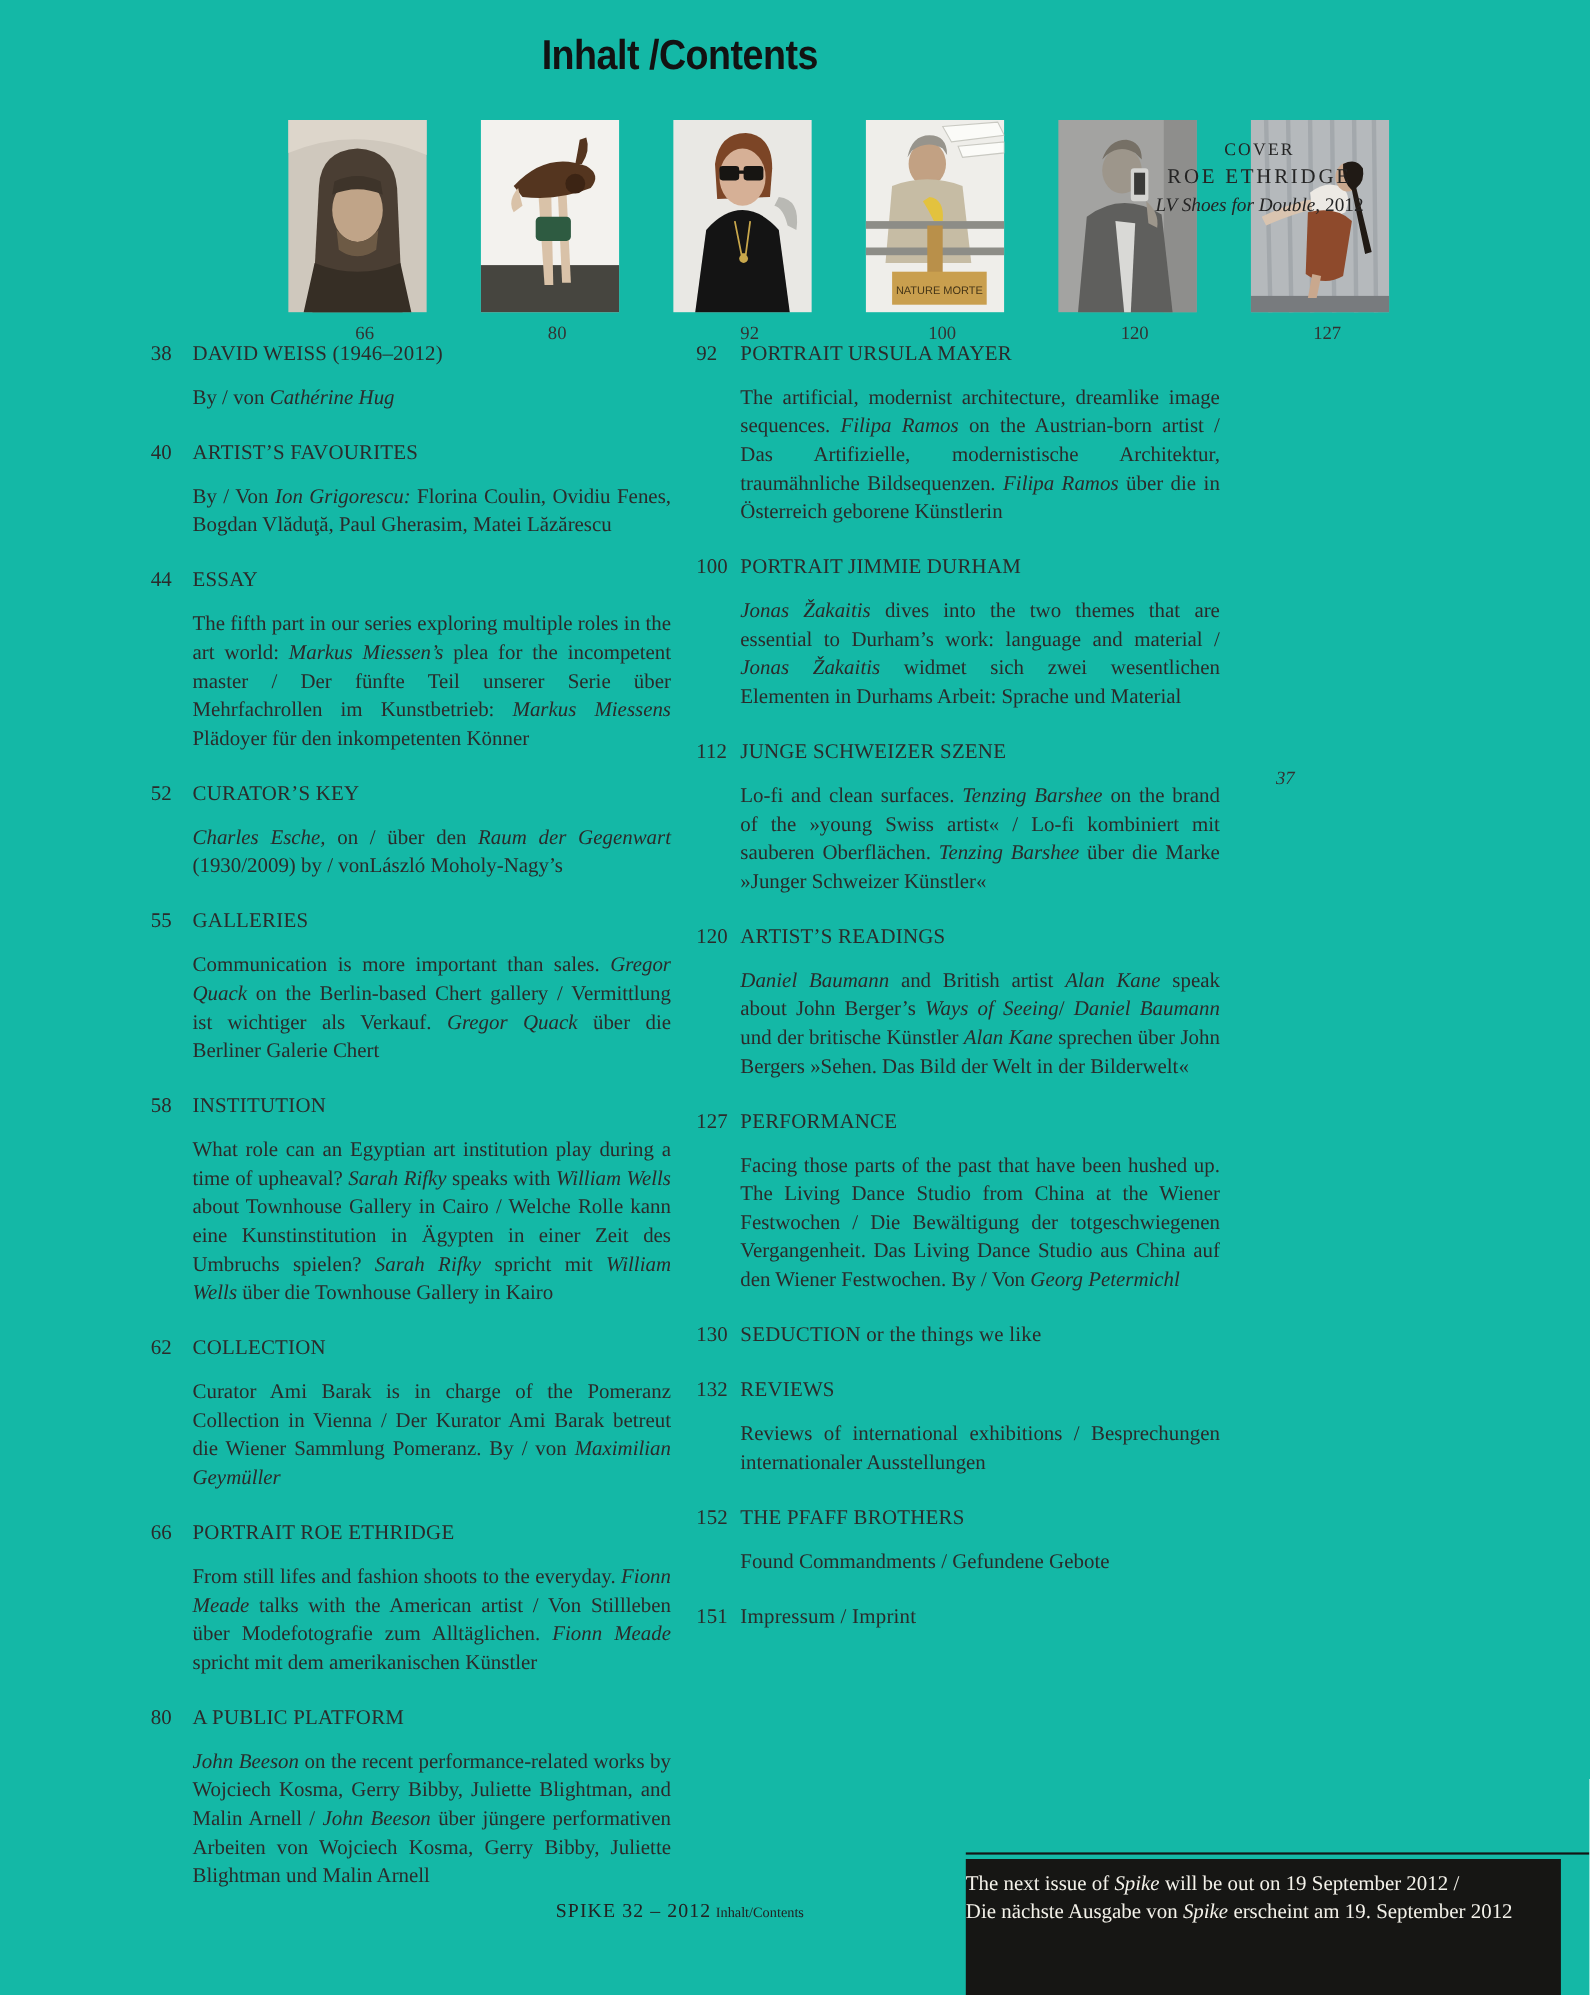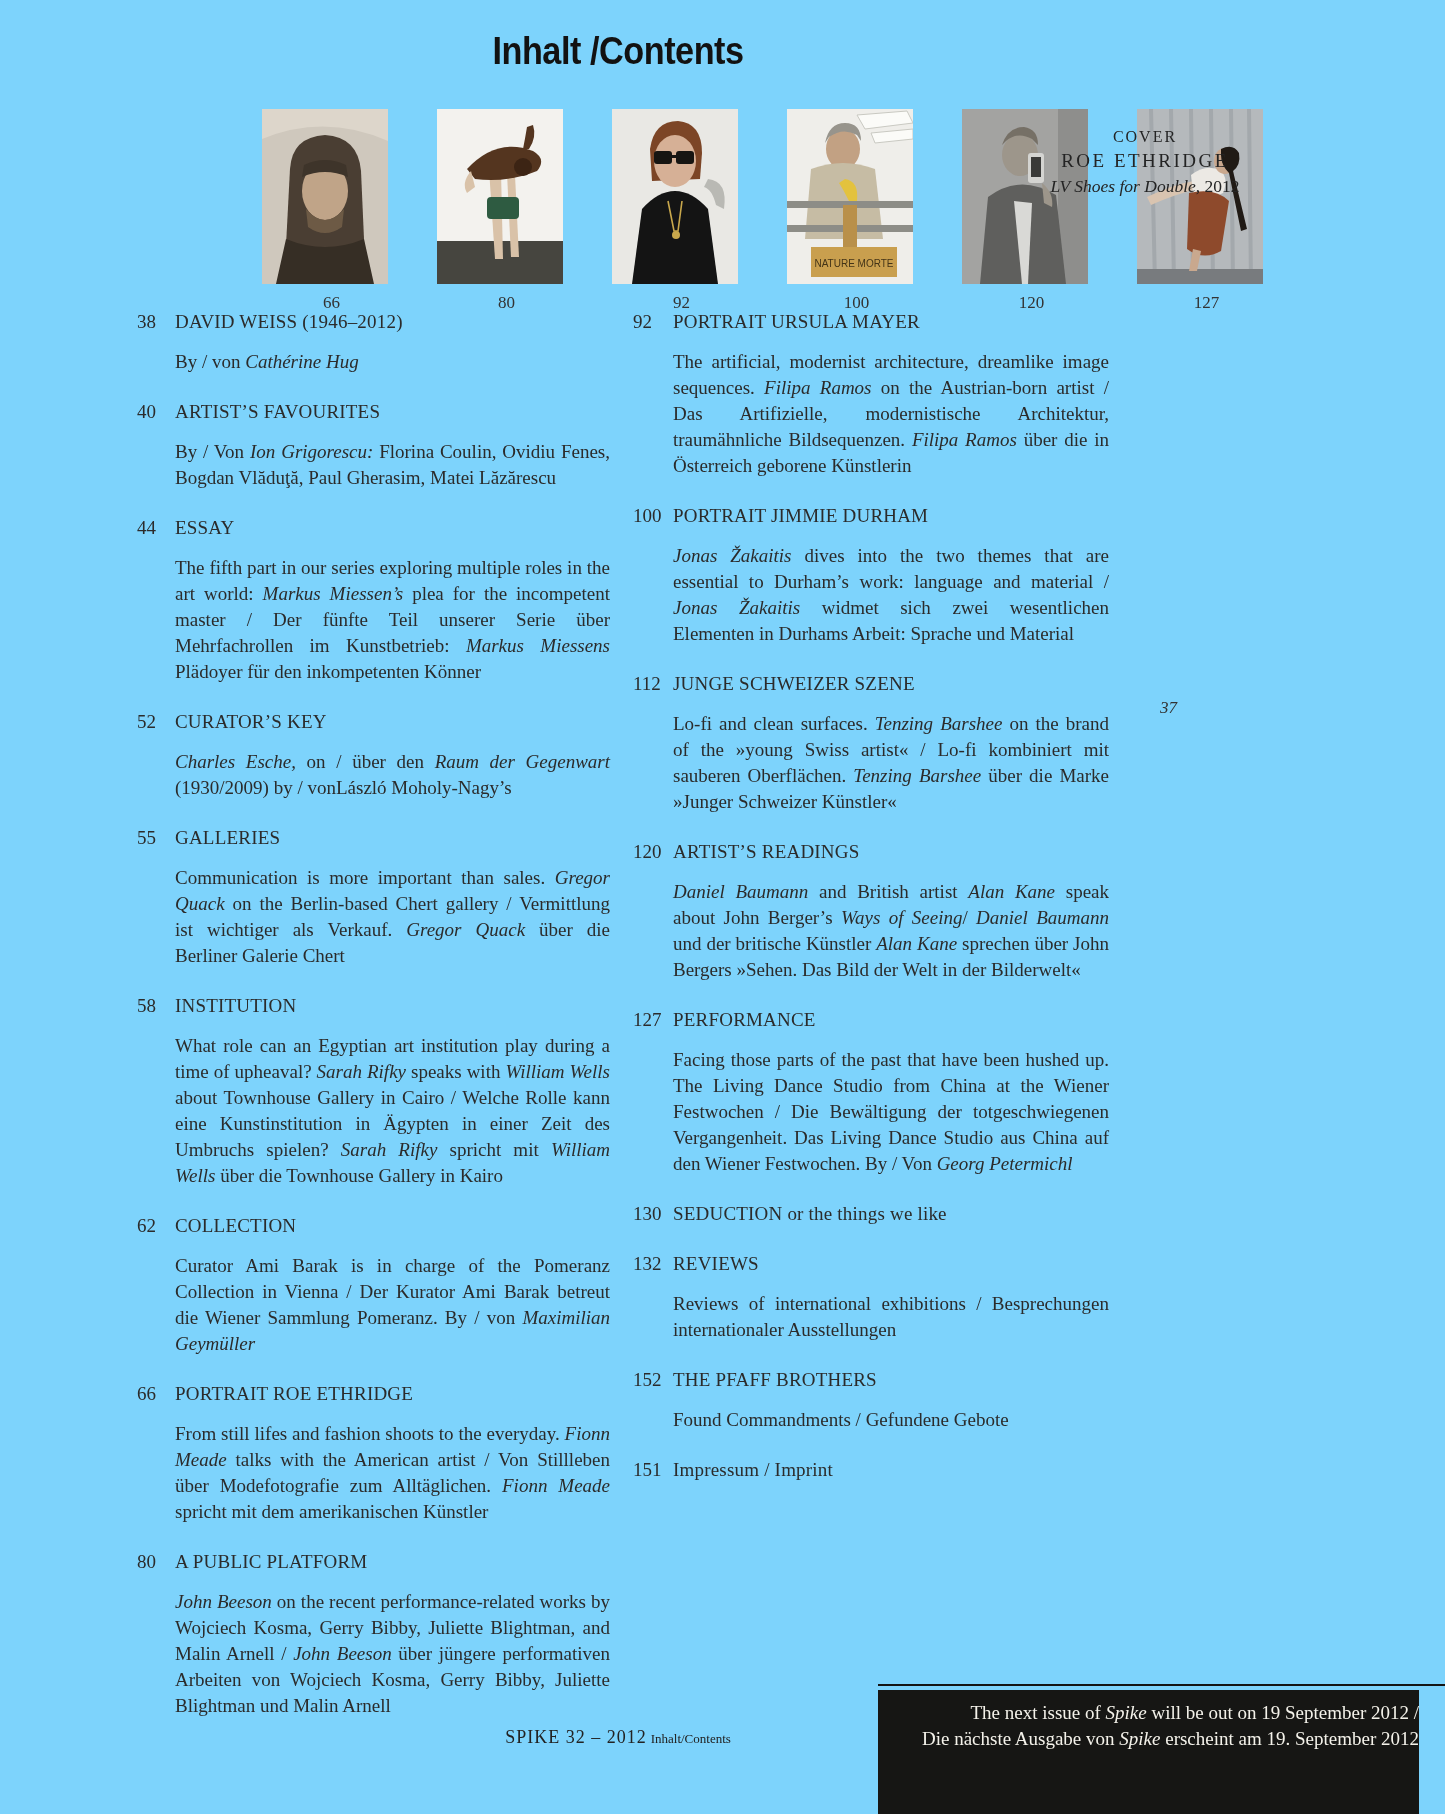--- a/index.html
+++ b/index.html
@@ -1,17 +1,17 @@
 <!DOCTYPE html>
 <html><head>
 <meta charset="utf-8">
 <style>
   html,body{margin:0;padding:0;background:#ffffff;}
   .page{
-    position:relative;width:1445px;height:1814px;background:#7dd3fc;overflow:hidden;
+    position:relative;width:1445px;height:1814px;background:#14b8a6;overflow:hidden;
     font-family:"Liberation Serif",serif;color:#2b2b2b;
   }
   
   .page-title{
     position:absolute;top:30px;left:618px;transform:translateX(-50%) scaleX(.9);
     transform-origin:center top;
     font-family:"Liberation Sans",sans-serif;font-weight:bold;font-size:38px;
     letter-spacing:-.5px;color:#121212;white-space:nowrap;
   }
   
@@ -38,21 +38,21 @@
   
   .margin-folio{position:absolute;left:1160px;top:698px;font-style:italic;font-size:17px;color:#333;}
   
   .footer{position:absolute;left:618px;top:1727px;transform:translateX(-50%);white-space:nowrap;font-size:13px;color:#222;}
   .footer-issue{letter-spacing:1px;font-size:18px;}
   .footer-section{margin-left:4px;}
   
   .nextbox-rule{position:absolute;left:878px;top:1684px;width:567px;height:2px;background:#141414;}
   .nextbox{
     position:absolute;left:878px;top:1690px;width:541px;height:124px;background:#161614;
-    color:#f4f2ea;text-align:right;box-sizing:border-box;padding-top:10px;
+    color:#f4f2ea;text-align:left;box-sizing:border-box;padding-top:10px;
     font-size:19px;line-height:26px;
   }
   .nextbox p{margin:0;}
 </style>
 </head>
 <body>
 
 <div class="page">
 
   <div class="page-title">Inhalt /Contents</div>

